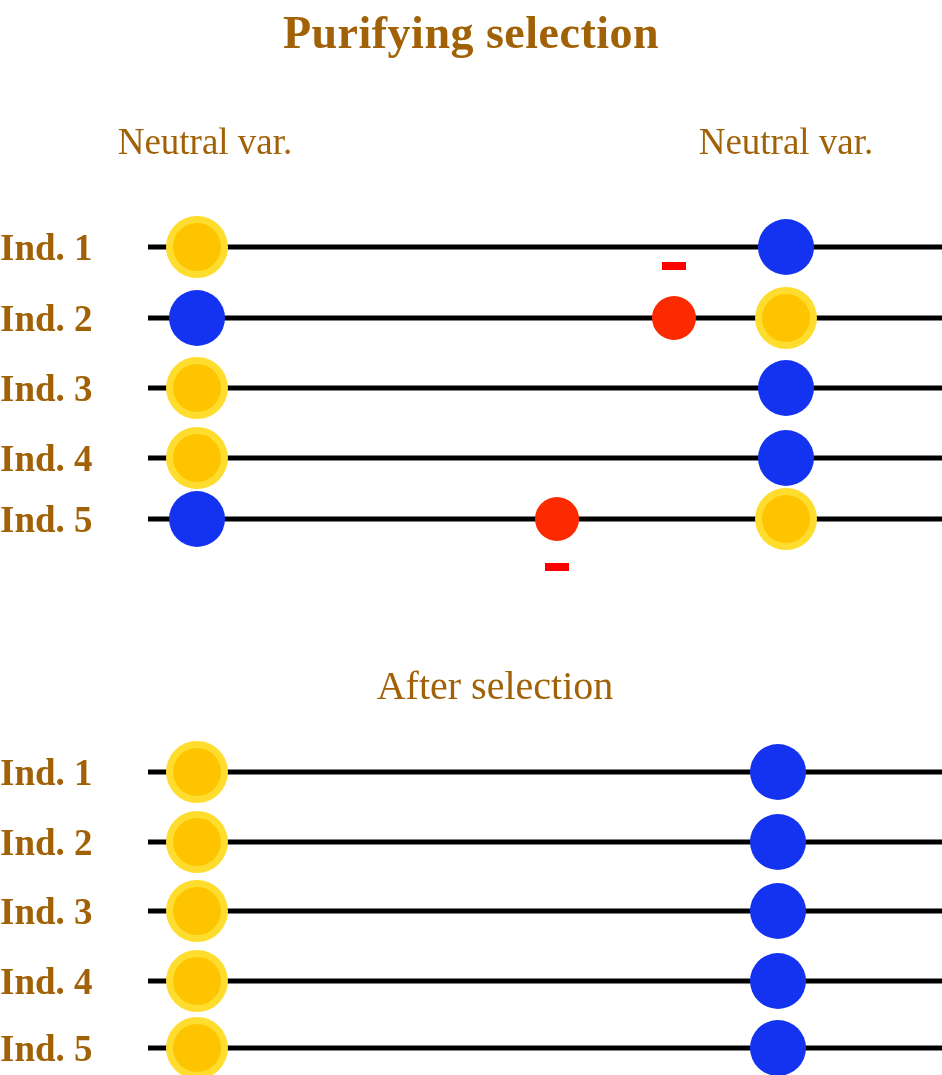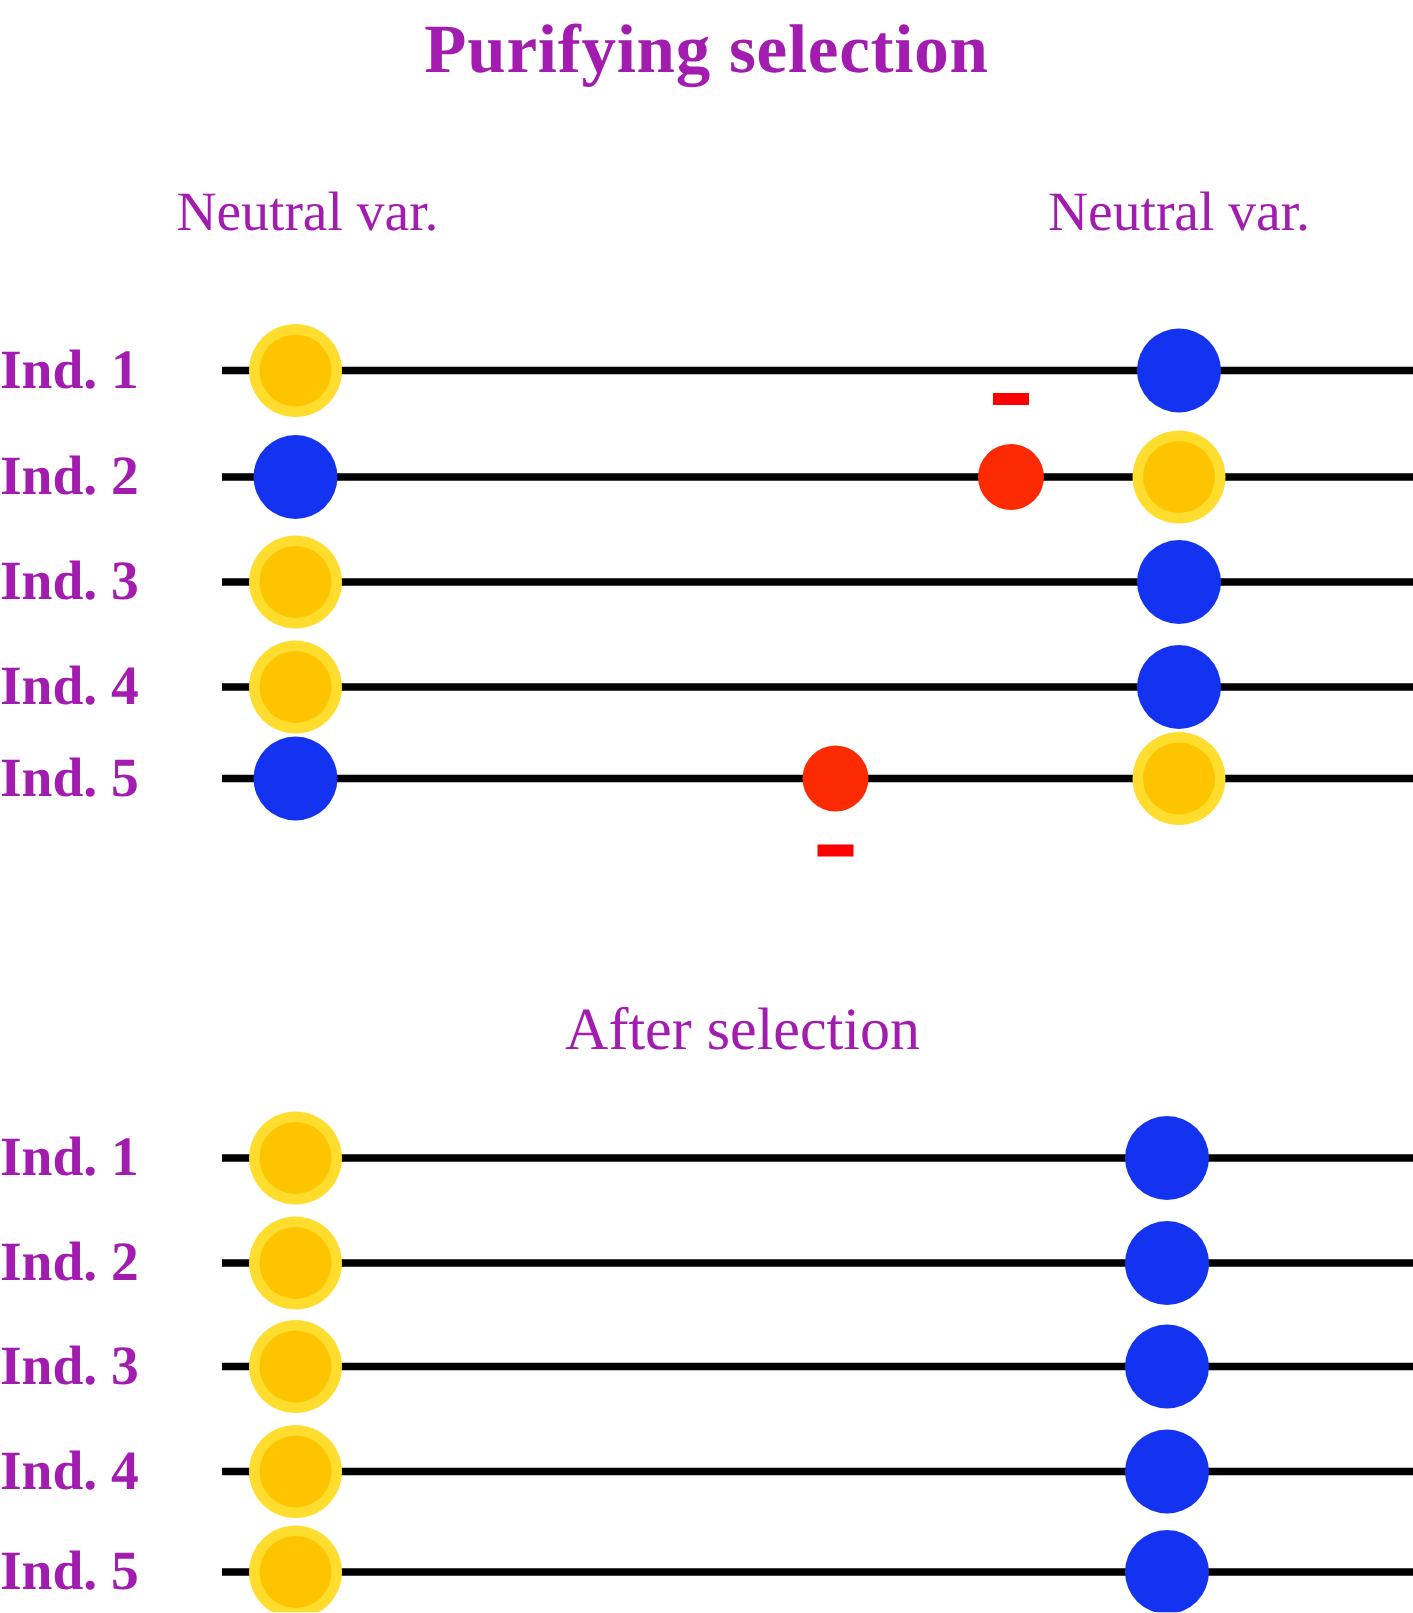--- a/index.html
+++ b/index.html
@@ -7,21 +7,21 @@
     margin: 0;
     padding: 0;
     background: #ffffff;
   }
   #figure {
     position: relative;
     width: 942px;
     height: 1075px;
     background: #ffffff;
     font-family: "Liberation Serif", "DejaVu Serif", serif;
-    color: #a21caf;
+    color: #a16207;
     overflow: hidden;
   }
 
   
   .fig-title {
     position: absolute;
     left: 0;
     width: 942px;
     text-align: center;
     font-weight: bold;

